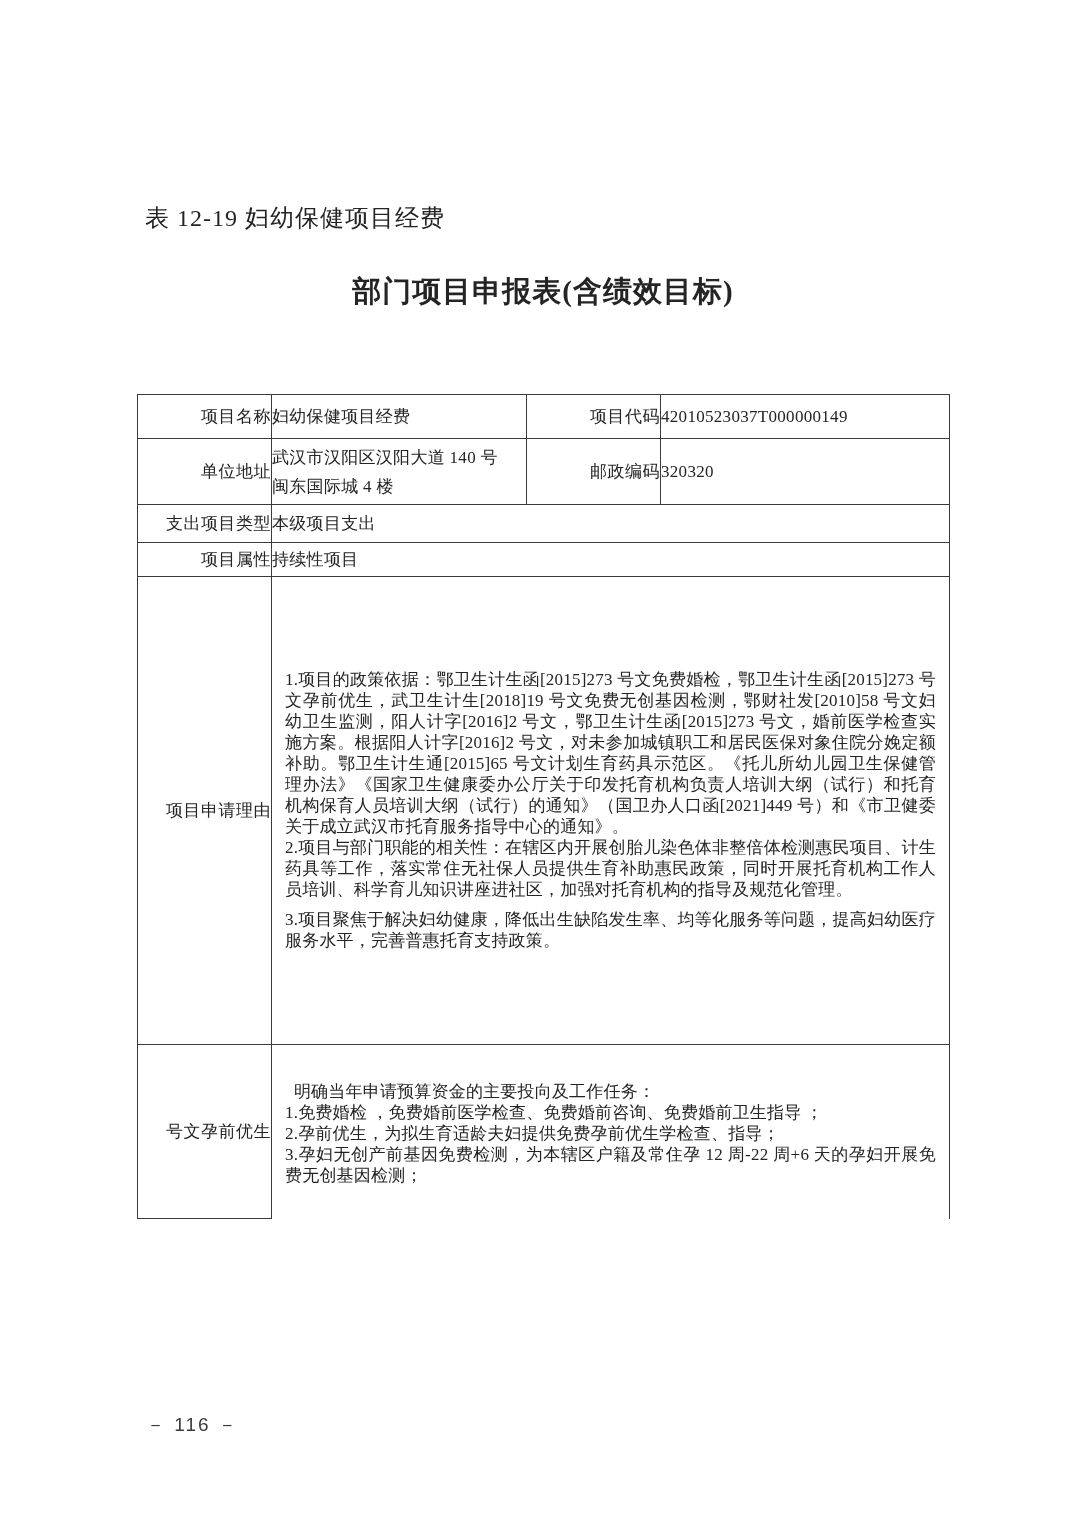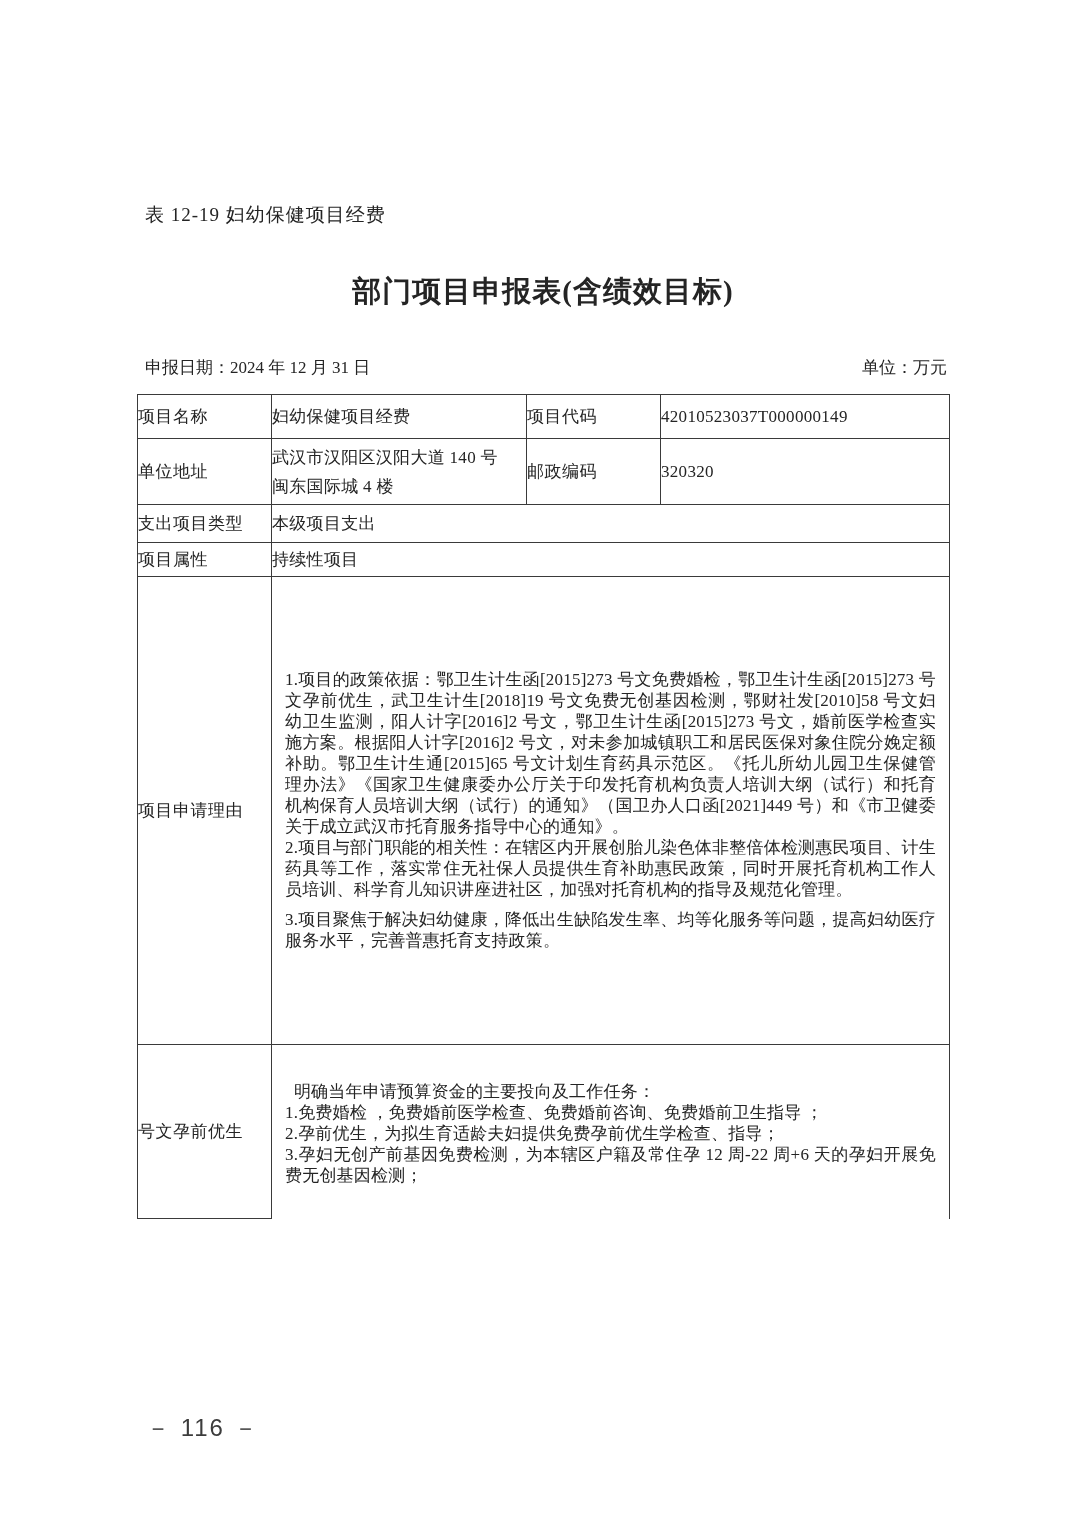--- a/index.html
+++ b/index.html
@@ -14,21 +14,21 @@
     height:1520px;
     margin:0 auto;
     background:#ffffff;
     font-family:"Liberation Serif","DejaVu Serif",serif;
     color:var(--ink);
     overflow:hidden;
   }
   .caption{
     position:absolute;
     left:145px; top:202px;
-    font-size:19px;
+    font-size:24px;
     letter-spacing:1px;
   }
   .main-title{
     position:absolute;
     left:137px; top:272px;
     width:812px;
     text-align:center;
     font-size:29px;
     font-weight:bold;
     letter-spacing:1px;
@@ -50,21 +50,21 @@
     border-collapse:collapse;
     table-layout:fixed;
   }
   table.form td{
     border:1px solid var(--line);
     font-size:17px;
     vertical-align:middle;
     color:var(--ink);
   }
   td.lbl{
-    text-align:left;
+    text-align:right;
     letter-spacing:0.5px;
   }
   td.val{
     letter-spacing:0.3px;
   }
   td.val.multiline{
     white-space:pre-line;
     line-height:29px;
   }
   td.longtext{
@@ -75,39 +75,35 @@
   td.longtext p{
     line-height:21px;
     white-space:pre-wrap;
     letter-spacing:0.2px;
   }
   td.longtext p.gap-before{margin-top:9px;}
   tr.row-last td.longtext{border-bottom:none;}
   .page-number{
     position:absolute;
     left:146px; top:1412px;
-    font-size:24px;
+    font-size:19px;
     color:#3c3c3c;
     letter-spacing:2px;
     font-family:"Liberation Sans","DejaVu Sans",sans-serif;
   }
 </style>
 </head>
 <body>
 
 <div class="page">
 
   <div class="caption">表 12-19 妇幼保健项目经费</div>
 
   <div class="main-title">部门项目申报表(含绩效目标)</div>
 
-  <div class="meta-row">
-    <span class="date">申报日期：2024 年 12 月 31 日</span>
-    <span class="unit">单位：万元</span>
-  </div>
 
   <table class="form">
     <colgroup>
       <col style="width:134px">
         <col style="width:255px">
         <col style="width:134px">
         <col style="width:289px">
     </colgroup>
     <tbody>
       <tr style="height:44px">

